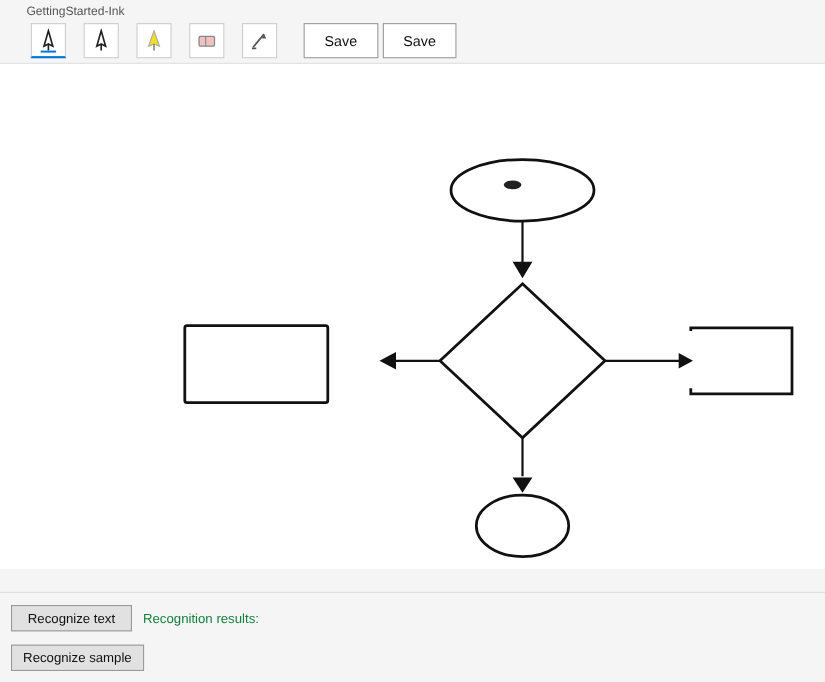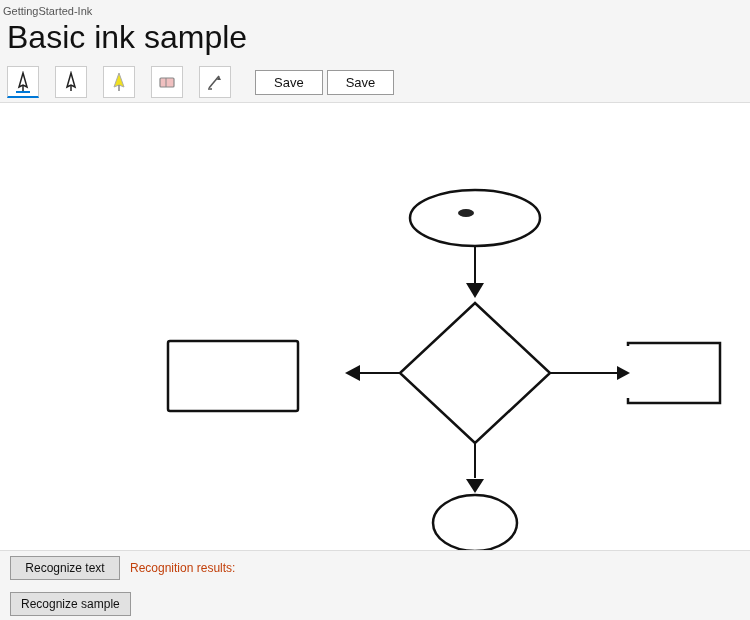--- a/index.html
+++ b/index.html
@@ -6,36 +6,35 @@
     body {
       font-family: 'Segoe UI', Arial, sans-serif;
       background: #f5f5f5;
       width: 750px;
       height: 620px;
       overflow: hidden;
       position: relative;
     }
     #app-bar {
       background: #f5f5f5;
-      padding: 2px 8px 0 3px;
+      padding: 2px 8px 0 24px;
     }
     #window-title {
       font-size: 11px;
       color: #555;
       padding-top: 3px;
     }
     #page-title {
       font-size: 32px;
       font-weight: 300;
       color: #111;
       margin: 2px 0 6px 4px;
     }
     #toolbar {
       display: flex;
-      align-items: center;
       gap: 16px;
       padding: 4px 4px;
       background: #f5f5f5;
     }
     .tool-btn {
       width: 32px;
       height: 32px;
       background: white;
       border: 1px solid #ccc;
       display: flex;
@@ -67,21 +66,21 @@
       background: white;
       border-top: 1px solid #ddd;
       position: relative;
       overflow: hidden;
     }
     #bottom-bar {
       position: absolute;
       bottom: 0;
       left: 0;
       width: 750px;
-      height: 70px;
+      height: 82px;
       background: #f5f5f5;
       border-top: 1px solid #ddd;
       display: flex;
       align-items: center;
       gap: 12px;
       padding: 8px 10px;
       flex-direction: column;
       align-items: flex-start;
       justify-content: center;
     }
@@ -94,29 +93,28 @@
       padding: 4px 10px;
       background: #e1e1e1;
       border: 1px solid #999;
       cursor: pointer;
       font-size: 12px;
       color: #111;
       min-width: 110px;
     }
     #recog-results {
       font-size: 12px;
-      color: #c2410c;
+      color: #15803d;
     }
   </style>
 </head>
 <body>
 
 <div id="app-bar">
   <div id="window-title">GettingStarted-Ink</div>
-  <div id="page-title">Basic ink sample</div>
   <div id="toolbar">
 
     <div class="tool-btn active" title="Pen 1">
       <svg width="20" height="22" viewBox="0 0 20 22">
         <polygon points="10,2 14,16 10,14 6,16" fill="none" stroke="#222" stroke-width="1.5"></polygon>
         <line x1="10" y1="14" x2="10" y2="20" stroke="#222" stroke-width="1.5"></line>
         <rect x="3" y="20" width="14" height="2" fill="#0078d7"></rect>
       </svg>
     </div>
 

